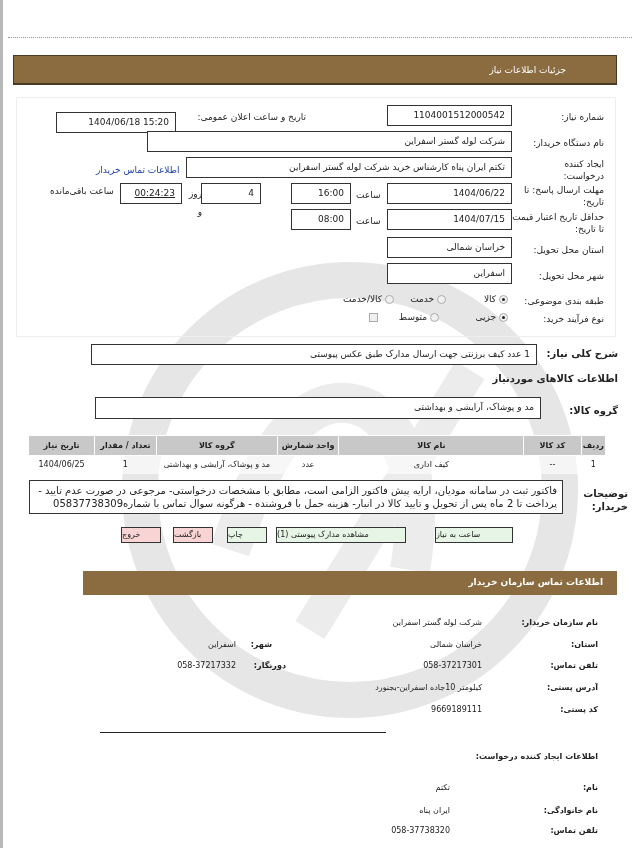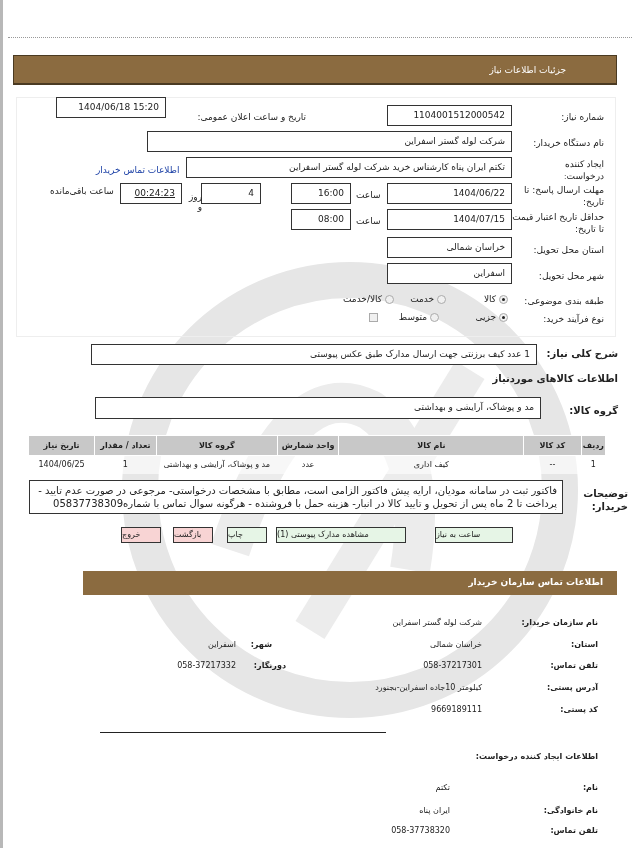--- a/index.html
+++ b/index.html
@@ -46,35 +46,35 @@
 
 <div class="header-bar">
   <span>جزئیات اطلاعات نیاز</span>
 </div>
 
 <div class="main"></div>
 
 <span class="lbl" style="right:30px;top:111px;">شماره نیاز:</span>
 <div class="box ltr" style="left:387px;top:105px;width:125px;">1104001512000542</div>
 <span class="lbl" style="right:328px;top:111px;">تاریخ و ساعت اعلان عمومی:</span>
-<div class="box ltr" style="left:56px;top:97px;width:110px;">1404/06/18 15:20</div>
+<div class="box ltr" style="left:56px;top:112px;width:120px;">1404/06/18 15:20</div>
 
 <span class="lbl" style="right:30px;top:137px;">نام دستگاه خریدار:</span>
 <div class="box" style="left:147px;top:131px;width:365px;">شرکت لوله گستر اسفراین</div>
 
-<span class="lbl" style="right:30px;top:158px;width:80px;white-space:normal;font-family:Liberation Serif, serif;">ایجاد کننده درخواست:</span>
+<span class="lbl" style="right:30px;top:158px;width:80px;white-space:normal;">ایجاد کننده درخواست:</span>
 <div class="box" style="left:186px;top:157px;width:326px;">تکتم ایران پناه کارشناس خرید شرکت لوله گستر اسفراین</div>
 <span class="lbl link" style="left:96px;top:164px;">اطلاعات تماس خریدار</span>
 
 <span class="lbl" style="right:30px;top:184px;width:98px;white-space:normal;">مهلت ارسال پاسخ: تا تاریخ:</span>
 <div class="box ltr" style="left:387px;top:183px;width:125px;">1404/06/22</div>
 <span class="lbl" style="left:356px;top:189px;">ساعت</span>
 <div class="box ltr" style="left:291px;top:183px;width:60px;">16:00</div>
 <div class="box ltr" style="left:201px;top:183px;width:60px;">4</div>
-<span class="lbl" style="left:186px;top:192px;width:16px;white-space:normal;line-height:10px;">روز و</span>
+<span class="lbl" style="left:186px;top:185px;width:16px;white-space:normal;line-height:18px;">روز و</span>
 <div class="box ltr" style="left:120px;top:183px;width:62px;text-decoration:underline;">00:24:23</div>
 <span class="lbl" style="left:50px;top:185px;">ساعت باقی‌مانده</span>
 
 <span class="lbl" style="right:30px;top:211px;width:98px;white-space:normal;">حداقل تاریخ اعتبار قیمت: تا تاریخ:</span>
 <div class="box ltr" style="left:387px;top:209px;width:125px;">1404/07/15</div>
 <span class="lbl" style="left:356px;top:215px;">ساعت</span>
 <div class="box ltr" style="left:291px;top:209px;width:60px;">08:00</div>
 
 <span class="lbl" style="right:30px;top:244px;">استان محل تحویل:</span>
 <div class="box" style="left:387px;top:237px;width:125px;">خراسان شمالی</div>

